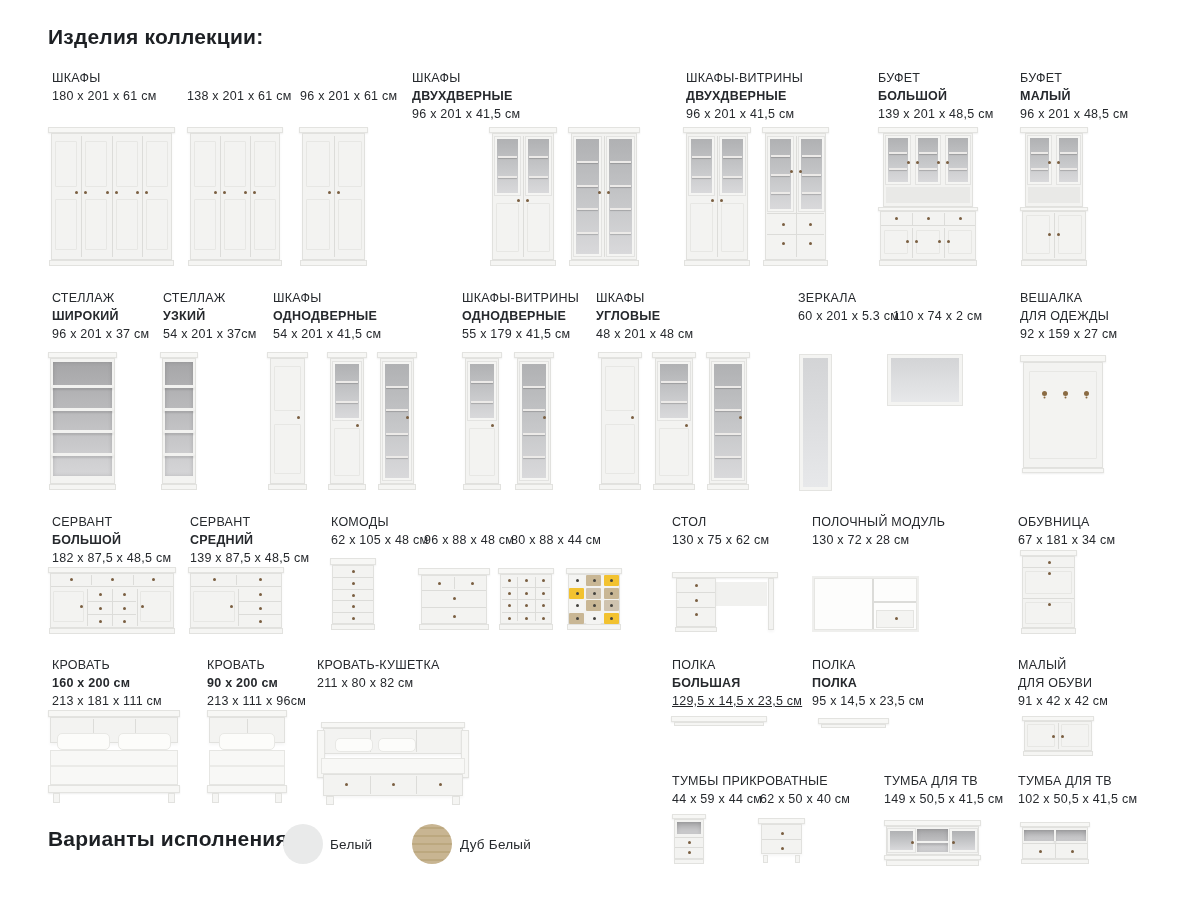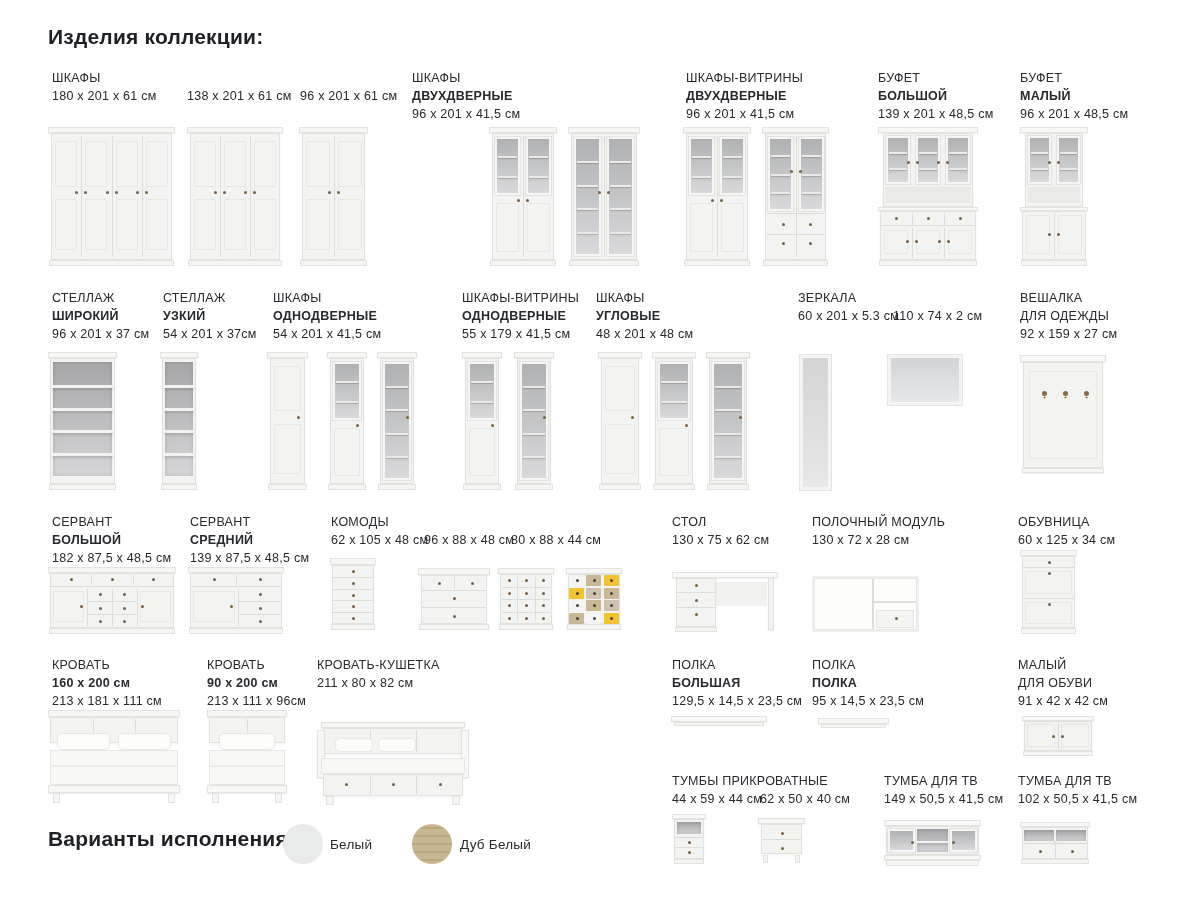--- a/index.html
+++ b/index.html
@@ -85,32 +85,32 @@
       <div class="lbl" style="left: 190px; top: 551px;">139 х 87,5 х 48,5 см</div>
       <div class="lbl" style="left: 331px; top: 515px;">КОМОДЫ</div>
       <div class="lbl" style="left: 331px; top: 533px;">62 х 105 х 48 см</div>
       <div class="lbl" style="left: 424px; top: 533px;">96 х 88 х 48 см</div>
       <div class="lbl" style="left: 511px; top: 533px;">80 х 88 х 44 см</div>
       <div class="lbl" style="left: 672px; top: 515px;">СТОЛ</div>
       <div class="lbl" style="left: 672px; top: 533px;">130 х 75 х 62 см</div>
       <div class="lbl" style="left: 812px; top: 515px;">ПОЛОЧНЫЙ МОДУЛЬ</div>
       <div class="lbl" style="left: 812px; top: 533px;">130 х 72 х 28 см</div>
       <div class="lbl" style="left: 1018px; top: 515px;">ОБУВНИЦА</div>
-      <div class="lbl" style="left: 1018px; top: 533px;">60 х 125 х 34 см</div>
+      <div class="lbl" style="left: 1018px; top: 533px;">67 х 181 х 34 см</div>
       <div class="lbl" style="left: 52px; top: 658px;">КРОВАТЬ</div>
       <div class="lbl b" style="left: 52px; top: 676px;">160 х 200 см</div>
       <div class="lbl" style="left: 52px; top: 694px;">213 х 181 х 111 см</div>
       <div class="lbl" style="left: 207px; top: 658px;">КРОВАТЬ</div>
       <div class="lbl b" style="left: 207px; top: 676px;">90 х 200 см</div>
       <div class="lbl" style="left: 207px; top: 694px;">213 х 111 х 96см</div>
       <div class="lbl" style="left: 317px; top: 658px;">КРОВАТЬ-КУШЕТКА</div>
       <div class="lbl" style="left: 317px; top: 676px;">211 х 80 х 82 см</div>
       <div class="lbl" style="left: 672px; top: 658px;">ПОЛКА</div>
       <div class="lbl b" style="left: 672px; top: 676px;">БОЛЬШАЯ</div>
-      <div class="lbl" style="left: 672px; top: 694px;">129,5 х 14,5 х 23,5 см</div>
+      <div class="lbl" style="left: 672px; top: 694px; text-decoration: underline;">129,5 х 14,5 х 23,5 см</div>
       <div class="lbl" style="left: 812px; top: 658px;">ПОЛКА</div>
       <div class="lbl b" style="left: 812px; top: 676px;">ПОЛКА</div>
       <div class="lbl" style="left: 812px; top: 694px;">95 х 14,5 х 23,5 см</div>
       <div class="lbl" style="left: 1018px; top: 658px;">МАЛЫЙ</div>
       <div class="lbl" style="left: 1018px; top: 676px;">ДЛЯ ОБУВИ</div>
       <div class="lbl" style="left: 1018px; top: 694px;">91 х 42 х 42 см</div>
       <div class="lbl" style="left: 672px; top: 774px;">ТУМБЫ ПРИКРОВАТНЫЕ</div>
       <div class="lbl" style="left: 672px; top: 792px;">44 х 59 х 44 см</div>
       <div class="lbl" style="left: 760px; top: 792px;">62 х 50 х 40 см</div>
       <div class="lbl" style="left: 884px; top: 774px;">ТУМБА ДЛЯ ТВ</div>

